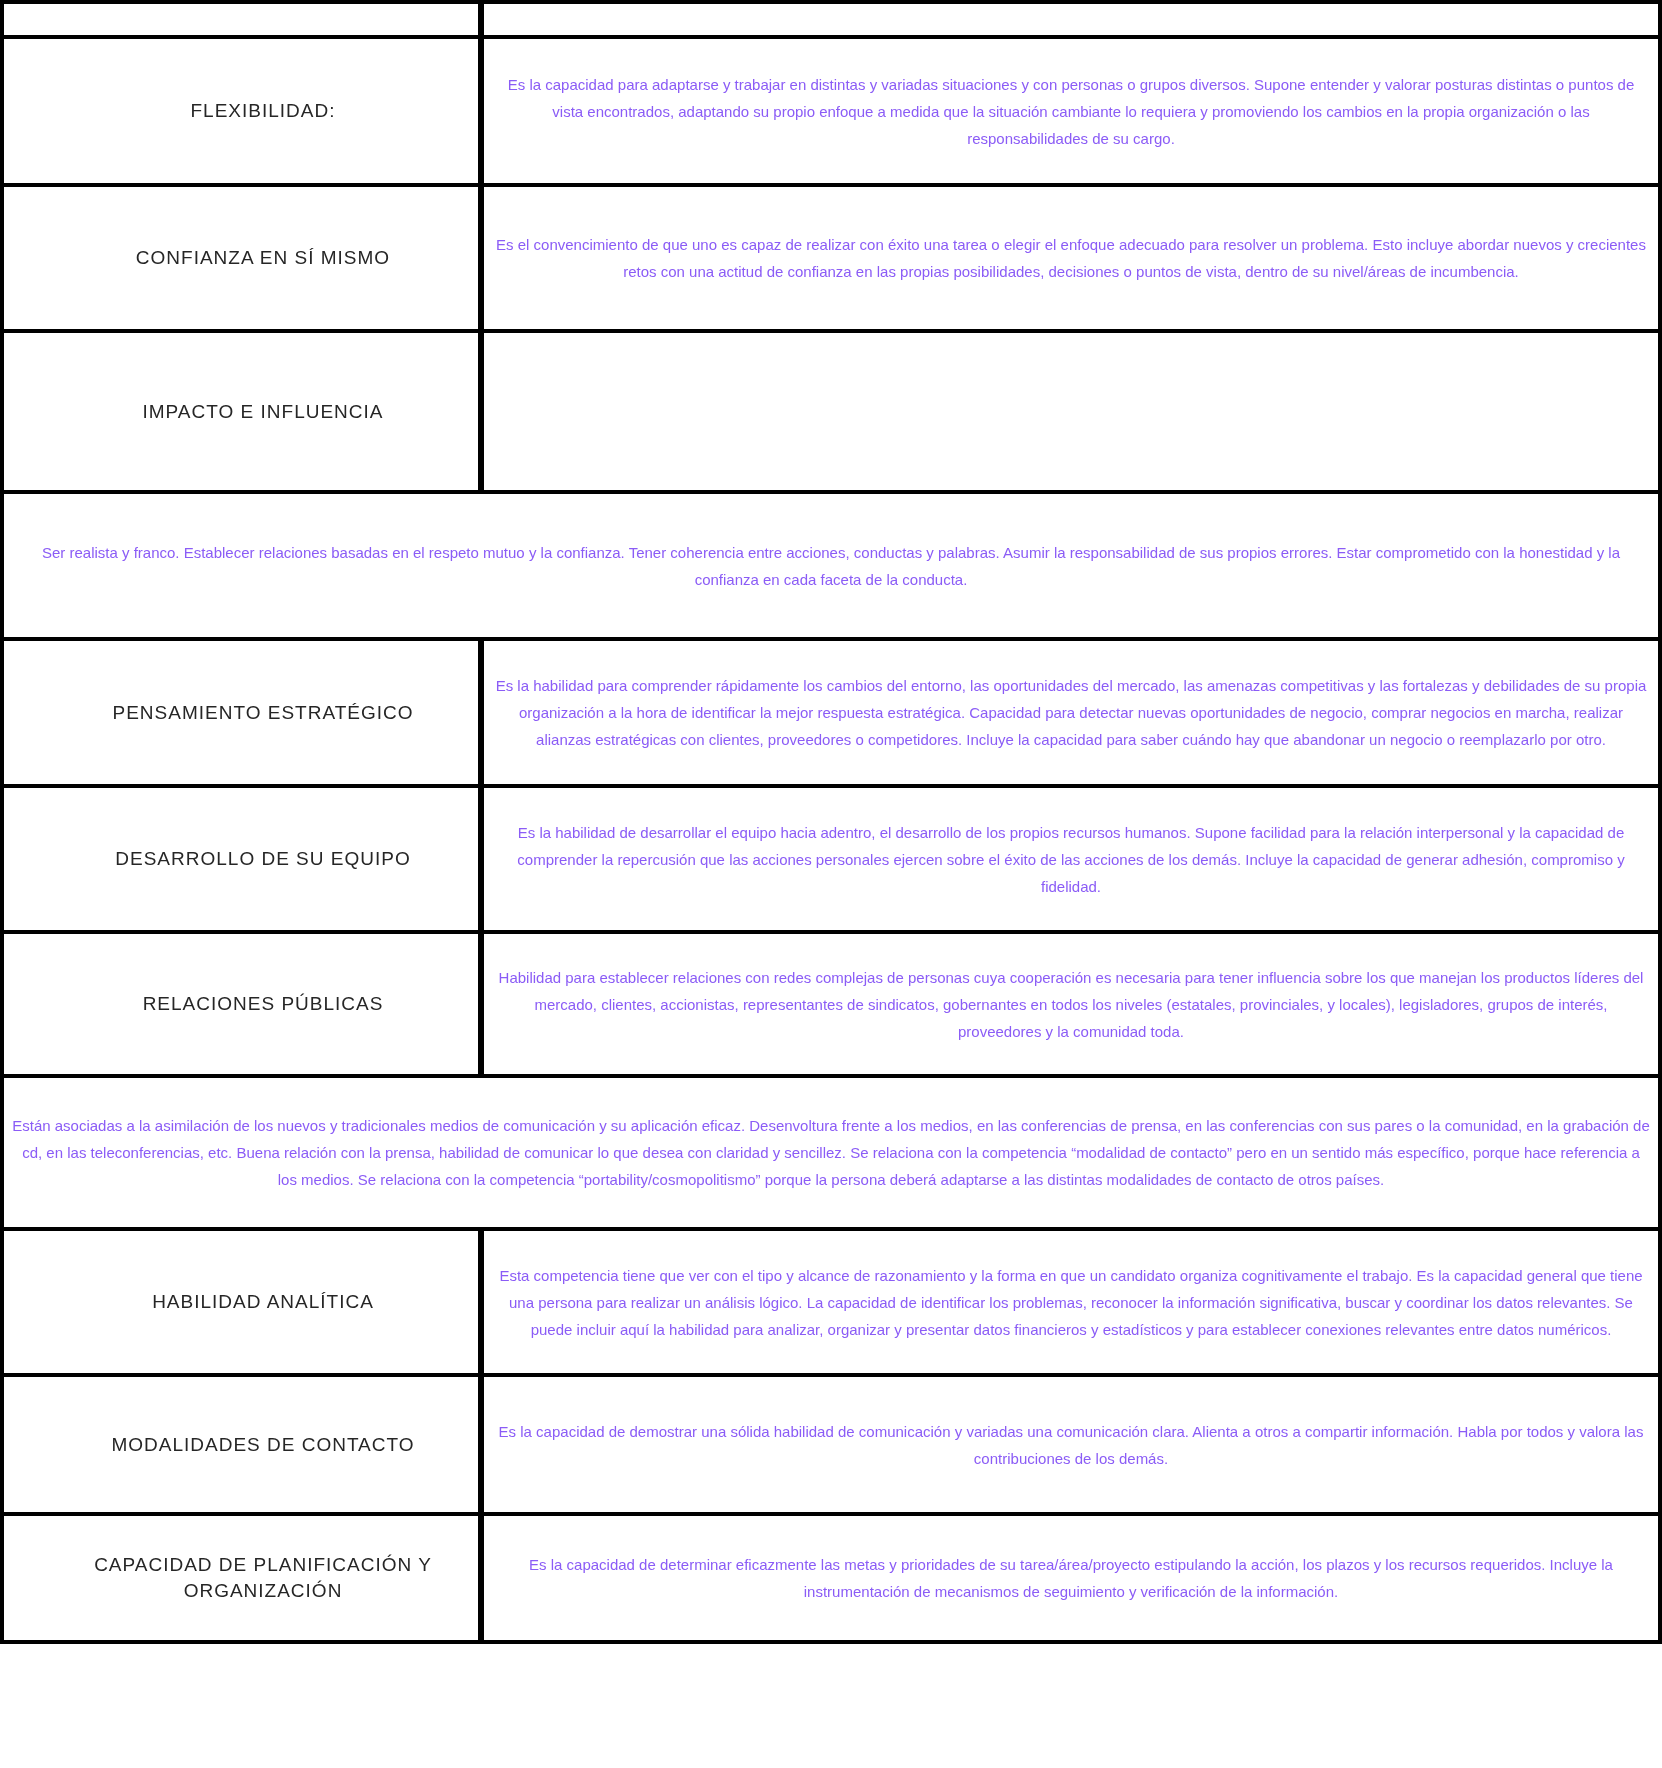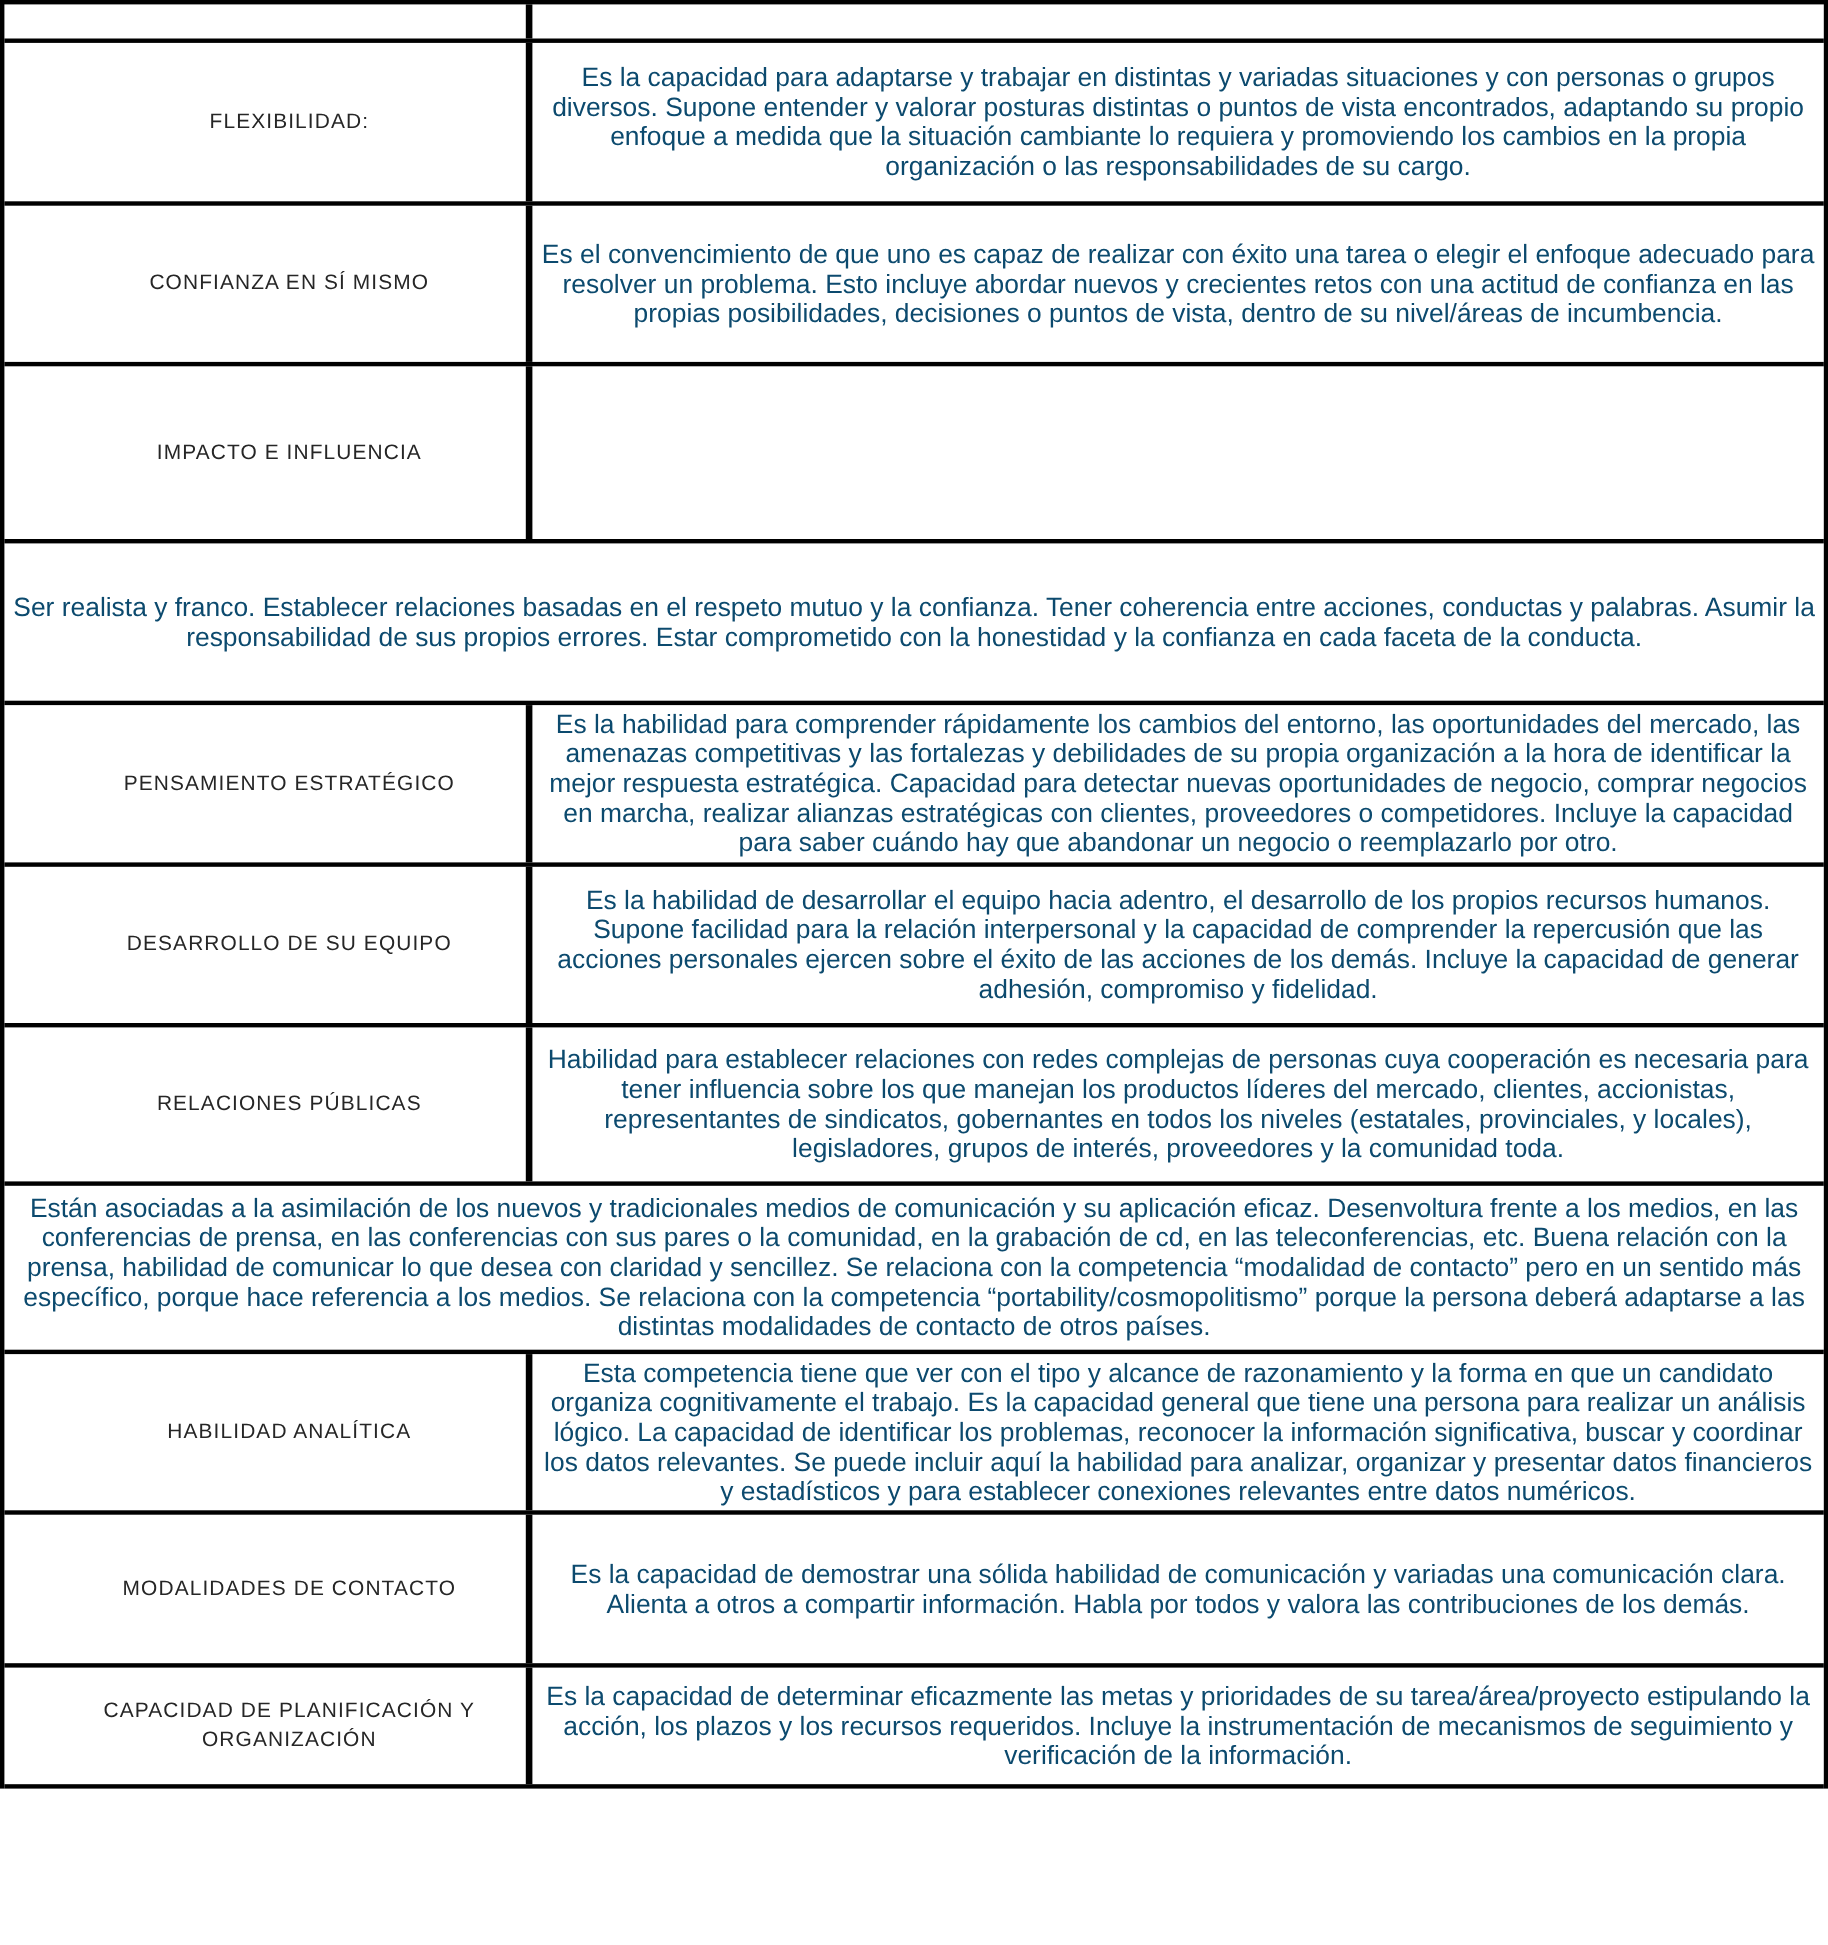--- a/index.html
+++ b/index.html
@@ -44,24 +44,24 @@
     font-size: 19px;
     letter-spacing: 1px;
     line-height: 26px;
     padding: 4px 8px;
     color: #262626;
     margin-left: 44px;
   }
   .cell.desc {
     flex: 1;
     text-align: center;
-    font-size: 24px;
+    font-size: 15px;
     line-height: 27px;
     padding: 4px 7px;
-    color: #0c4a6e;
+    color: #8b5cf6;
   }
 </style>
 </head>
 <body>
 
 <div class="doc">
   <div class="tbl">
 
     <div class="row" style="height:35px">
       <div class="cell label"></div>
@@ -109,19 +109,19 @@
     <div class="row" style="height:146px">
       <div class="cell label">HABILIDAD ANALÍTICA</div>
       <div class="cell desc">Esta competencia tiene que ver con el tipo y alcance de razonamiento y la forma en que un candidato organiza cognitivamente el trabajo. Es la capacidad general que tiene una persona para realizar un análisis lógico. La capacidad de identificar los problemas, reconocer la información significativa, buscar y coordinar los datos relevantes. Se puede incluir aquí la habilidad para analizar, organizar y presentar datos financieros y estadísticos y para establecer conexiones relevantes entre datos numéricos.</div>
     </div>
 
     <div class="row" style="height:139px">
       <div class="cell label">MODALIDADES DE CONTACTO</div>
       <div class="cell desc">Es la capacidad de demostrar una sólida habilidad de comunicación y variadas una comunicación clara. Alienta a otros a compartir información. Habla por todos y valora las contribuciones de los demás.</div>
     </div>
 
-    <div class="row" style="height:110px">
+    <div class="row" style="height:128px">
       <div class="cell label">CAPACIDAD DE PLANIFICACIÓN Y ORGANIZACIÓN</div>
       <div class="cell desc">Es la capacidad de determinar eficazmente las metas y prioridades de su tarea/área/proyecto estipulando la acción, los plazos y los recursos requeridos. Incluye la instrumentación de mecanismos de seguimiento y verificación de la información.</div>
     </div>
 
   </div>
 </div>
 
 </body></html>

